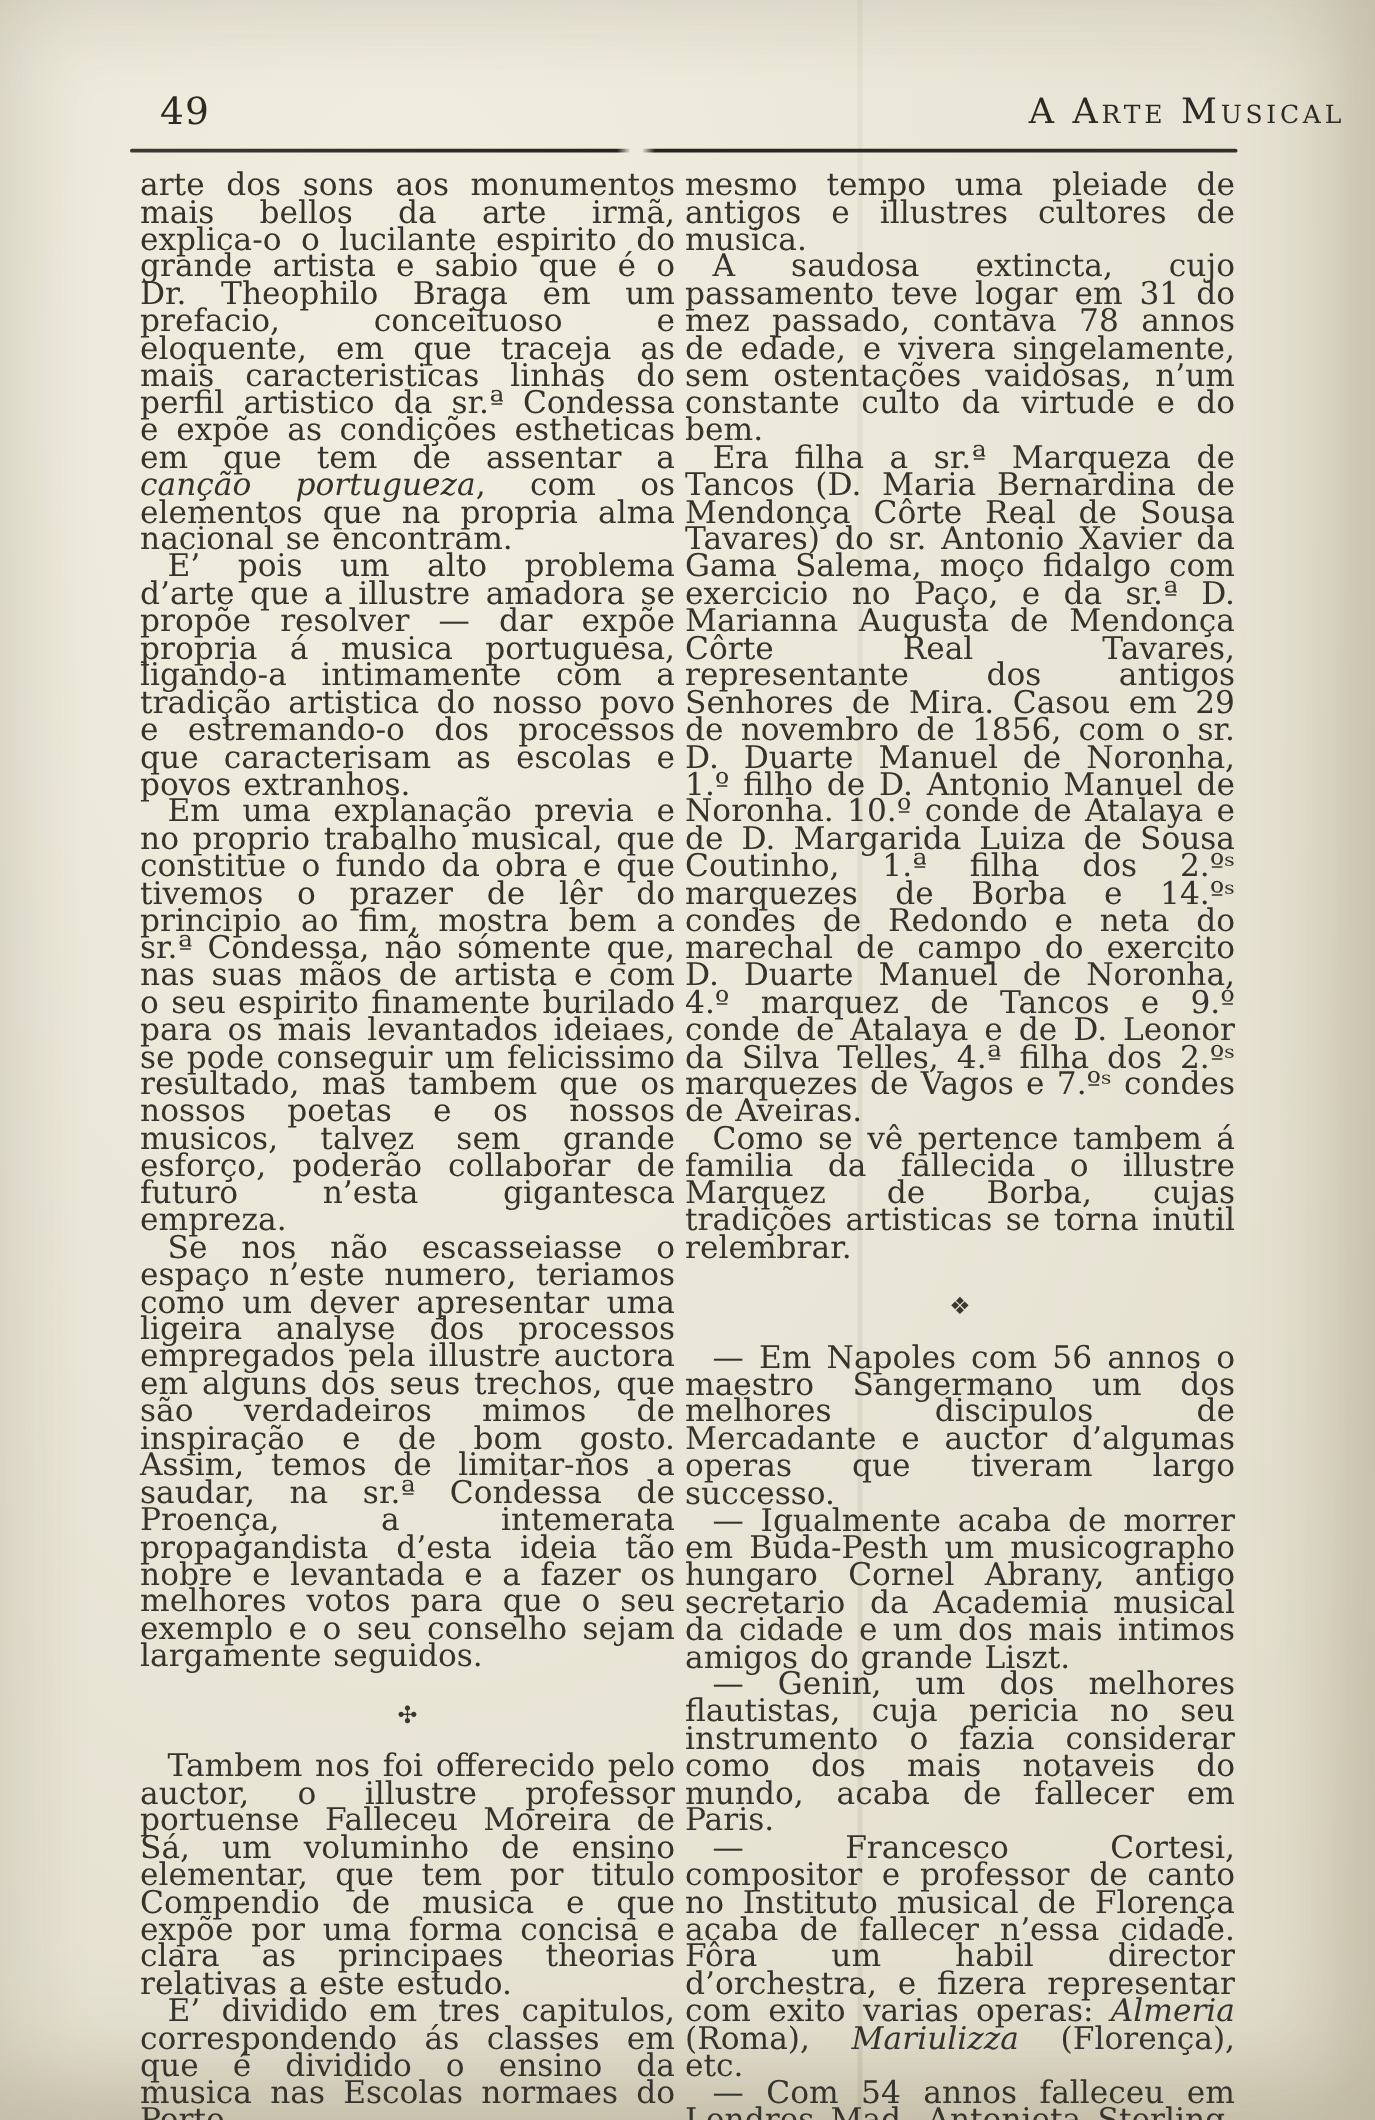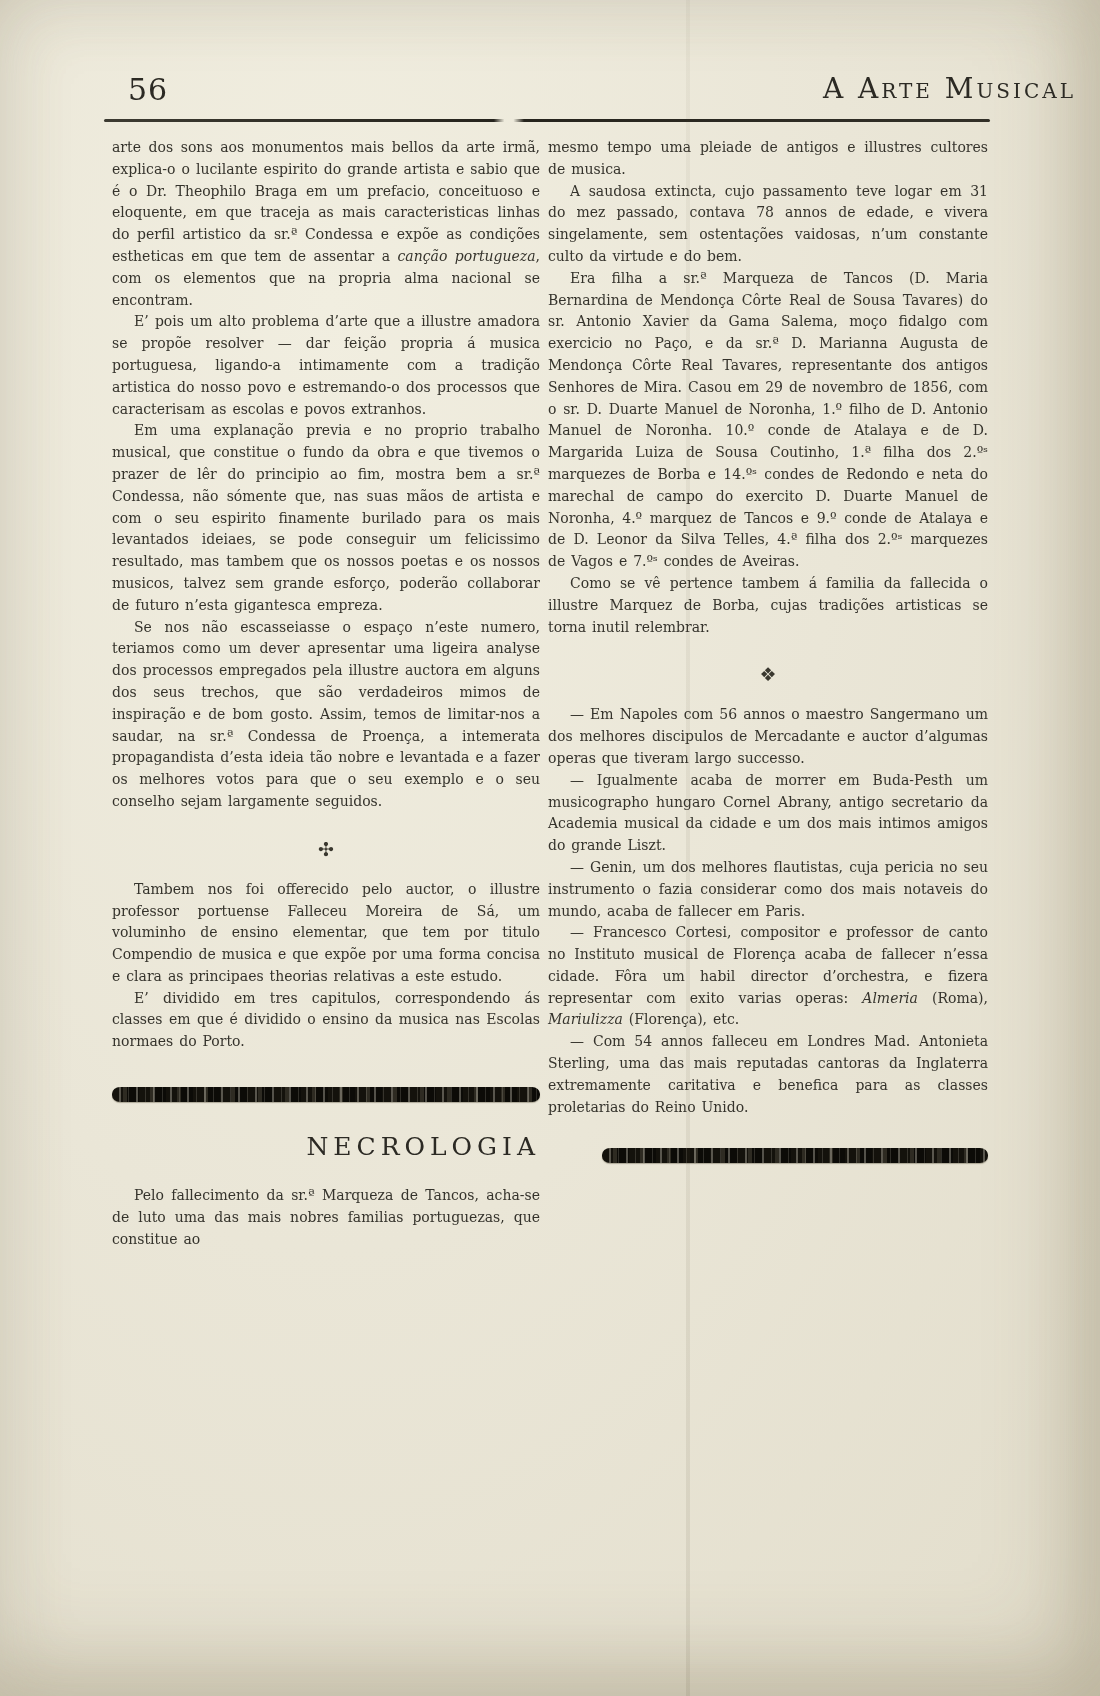--- a/index.html
+++ b/index.html
@@ -34,21 +34,21 @@
     background:linear-gradient(90deg,#3c3a31 0%,#26241d 44%,rgba(38,36,29,0) 45.2%,rgba(38,36,29,0) 46.2%,#26241d 47.4%,#323028 100%);
     border-radius:2px;
   }
   .column{
     position:absolute;top:137px;
   }
   .column-left{left:112px;width:428px;}
   .column-right{left:548px;width:440px;}
   .para{
     margin:0;
-    font-size:14px;line-height:21.8px;
+    font-size:25px;line-height:21.8px;
     text-align:justify;
     word-spacing:1.5px;
     color:#35332c;
   }
   .para.indent{text-indent:22px;}
   .it{font-style:italic;}
   .ornament{
     text-align:center;
     font-family:"DejaVu Sans",sans-serif;
     font-size:19px;line-height:20px;
@@ -73,26 +73,26 @@
     box-shadow:0 1px 1px rgba(60,52,30,0.35);
   }
   .column-right .ink-divider{
     width:386px;margin-left:54px;margin-top:30px;
   }
 </style>
 </head>
 <body>
 
 <div class="page">
-  <div class="page-number">56</div>
+  <div class="page-number">49</div>
   <div class="journal-title">A Arte Musical</div>
   <div class="header-rule"></div>
   <div class="column column-left">
       <p class="para"><span>arte dos sons aos monumentos mais bellos da arte irmã, explica-o o lucilante espirito do grande artista e sabio que é o Dr. Theophilo Braga em um prefacio, conceituoso e eloquente, em que traceja as mais caracteristicas linhas do perfil artistico da sr.ª Condessa e expõe as condições estheticas em que tem de assentar a </span><span class="it">canção portugueza</span><span>, com os elementos que na propria alma nacional se encontram.</span></p>
-      <p class="para indent"><span>E’ pois um alto problema d’arte que a illustre amadora se propõe resolver — dar feição propria á musica portuguesa, ligando-a intimamente com a tradição artistica do nosso povo e estremando-o dos processos que caracterisam as escolas e povos extranhos.</span></p>
+      <p class="para indent"><span>E’ pois um alto problema d’arte que a illustre amadora se propõe resolver — dar expõe propria á musica portuguesa, ligando-a intimamente com a tradição artistica do nosso povo e estremando-o dos processos que caracterisam as escolas e povos extranhos.</span></p>
       <p class="para indent"><span>Em uma explanação previa e no proprio trabalho musical, que constitue o fundo da obra e que tivemos o prazer de lêr do principio ao fim, mostra bem a sr.ª Condessa, não sómente que, nas suas mãos de artista e com o seu espirito finamente burilado para os mais levantados ideiaes, se pode conseguir um felicissimo resultado, mas tambem que os nossos poetas e os nossos musicos, talvez sem grande esforço, poderão collaborar de futuro n’esta gigantesca empreza.</span></p>
       <p class="para indent"><span>Se nos não escasseiasse o espaço n’este numero, teriamos como um dever apresentar uma ligeira analyse dos processos empregados pela illustre auctora em alguns dos seus trechos, que são verdadeiros mimos de inspiração e de bom gosto. Assim, temos de limitar-nos a saudar, na sr.ª Condessa de Proença, a intemerata propagandista d’esta ideia tão nobre e levantada e a fazer os melhores votos para que o seu exemplo e o seu conselho sejam largamente seguidos.</span></p>
       <div class="ornament">✣</div>
       <p class="para indent"><span>Tambem nos foi offerecido pelo auctor, o illustre professor portuense Falleceu Moreira de Sá, um voluminho de ensino elementar, que tem por titulo Compendio de musica e que expõe por uma forma concisa e clara as principaes theorias relativas a este estudo.</span></p>
       <p class="para indent"><span>E’ dividido em tres capitulos, correspondendo ás classes em que é dividido o ensino da musica nas Escolas normaes do Porto.</span></p>
       <div class="ink-divider"></div>
       <h2 class="section-heading">NECROLOGIA</h2>
       <p class="para indent"><span>Pelo fallecimento da sr.ª Marqueza de Tancos, acha-se de luto uma das mais nobres familias portuguezas, que constitue ao</span></p>
     </div>
   <div class="column column-right">

